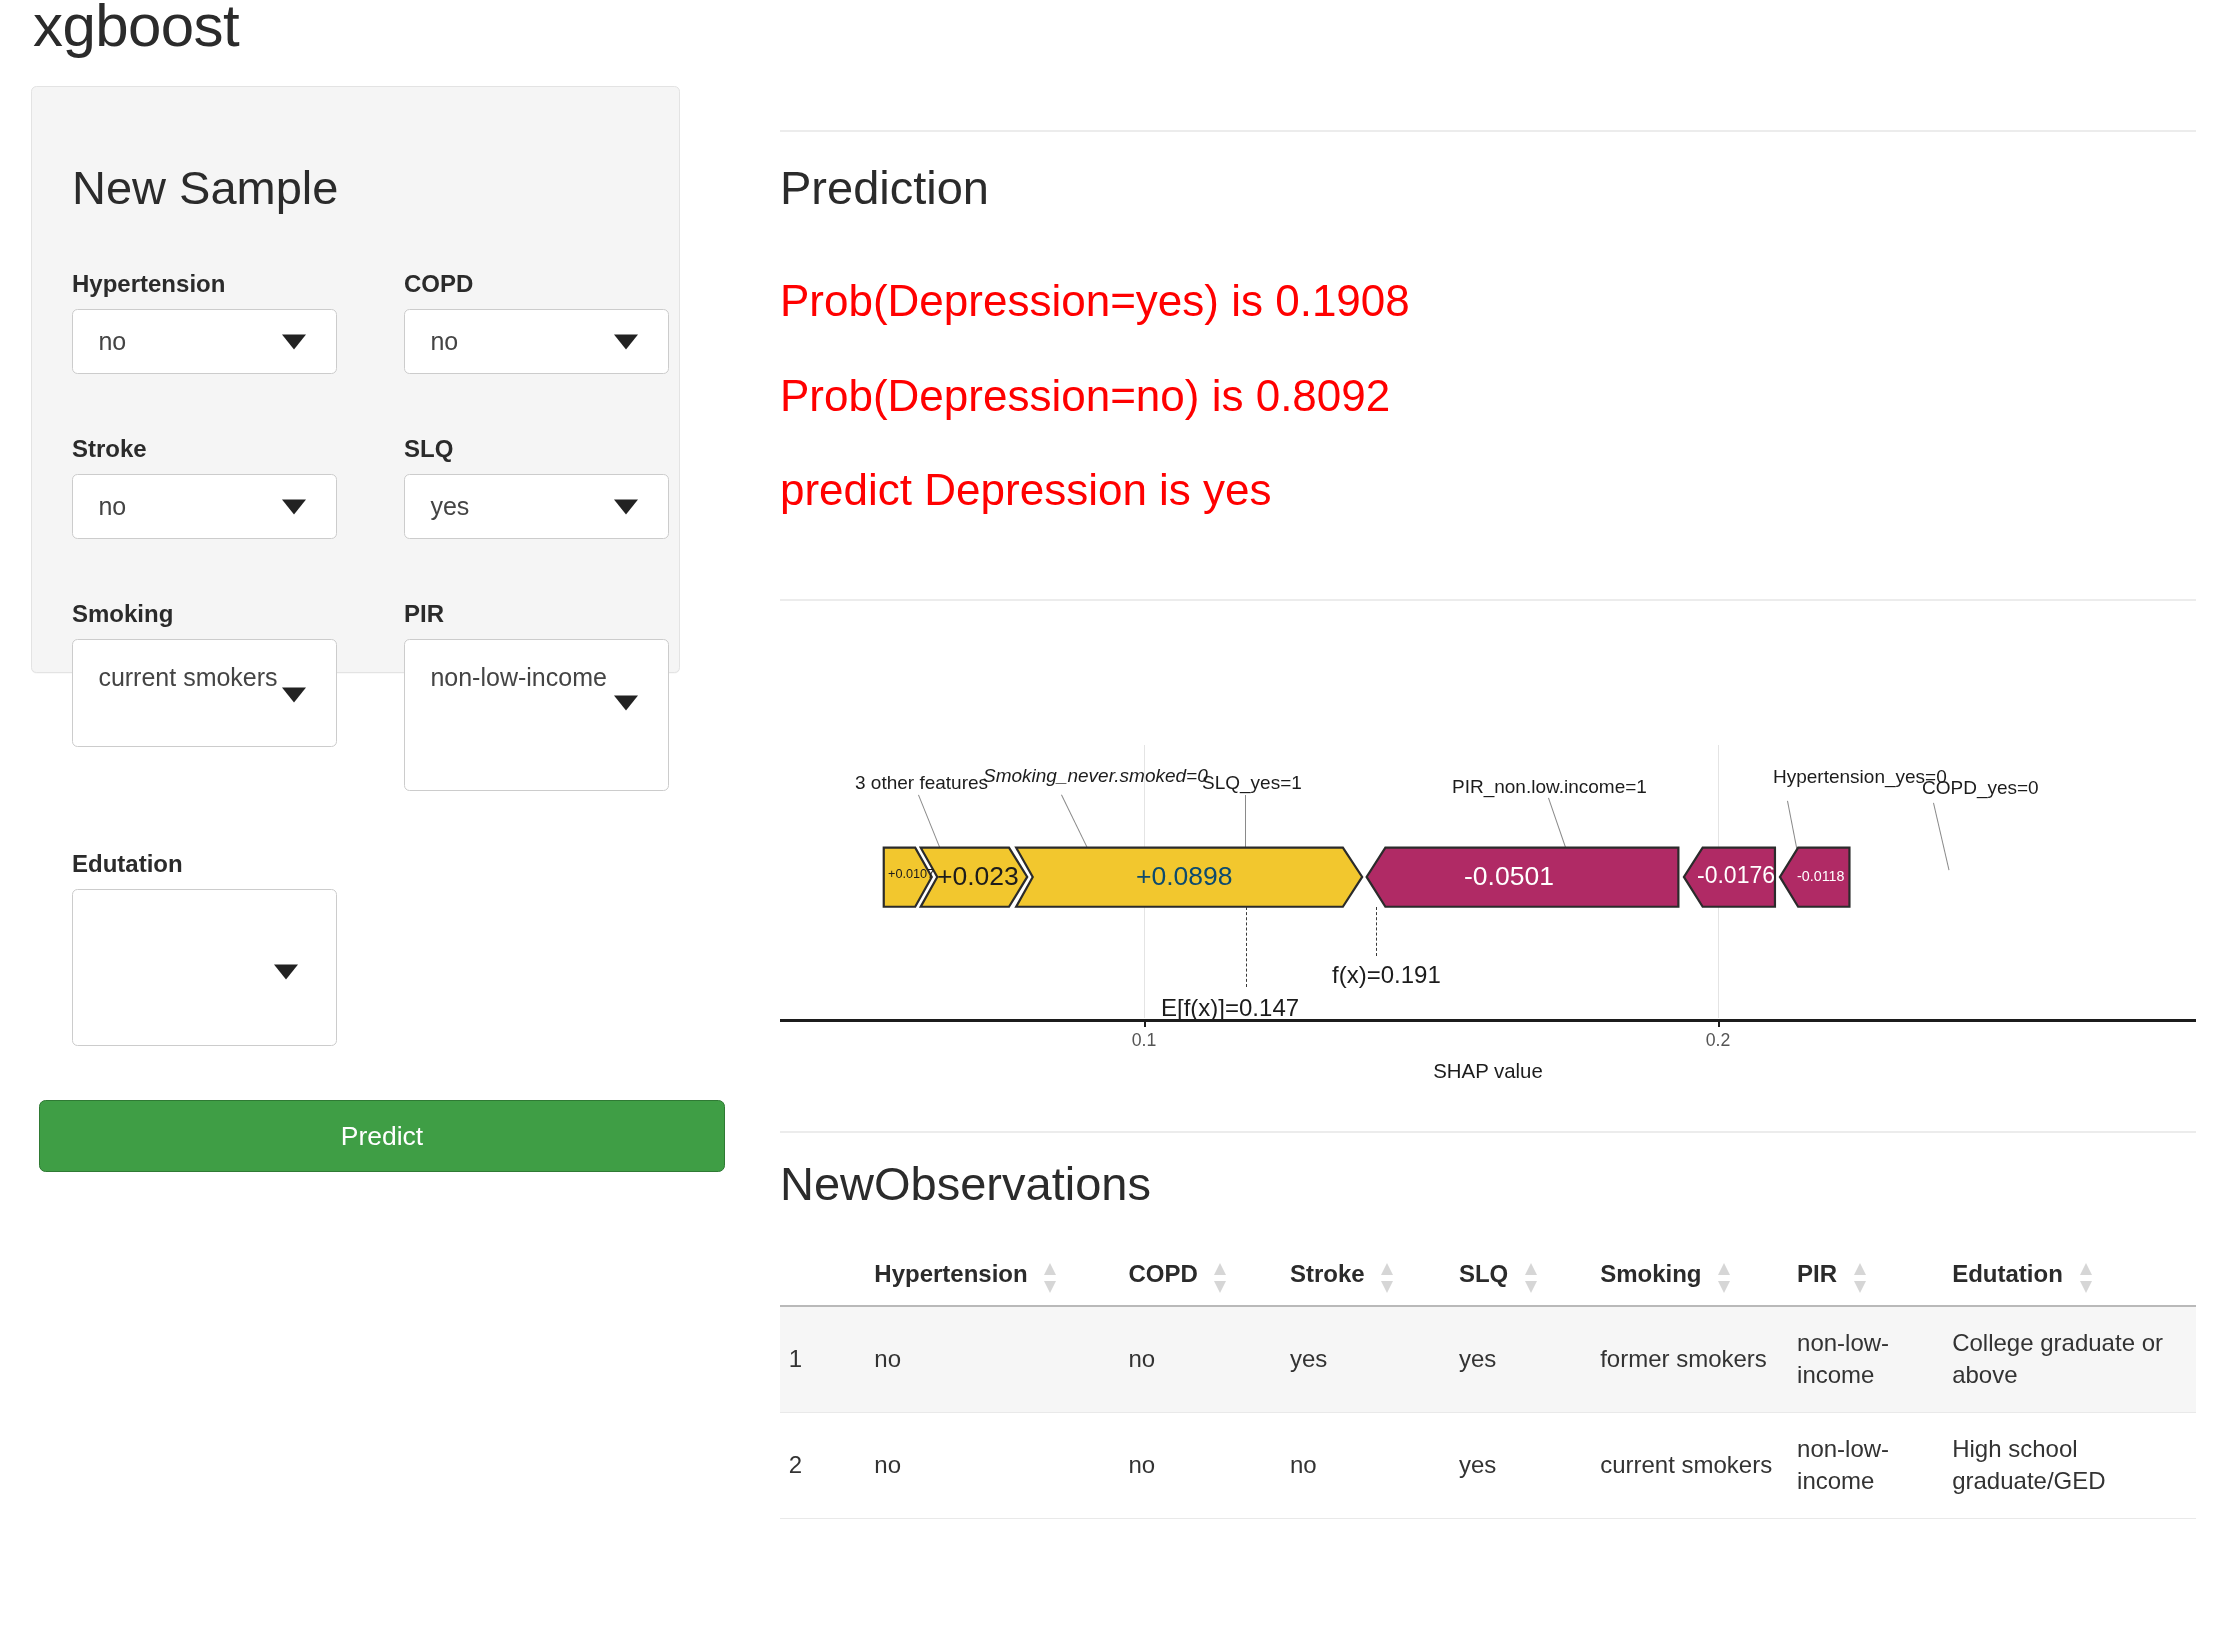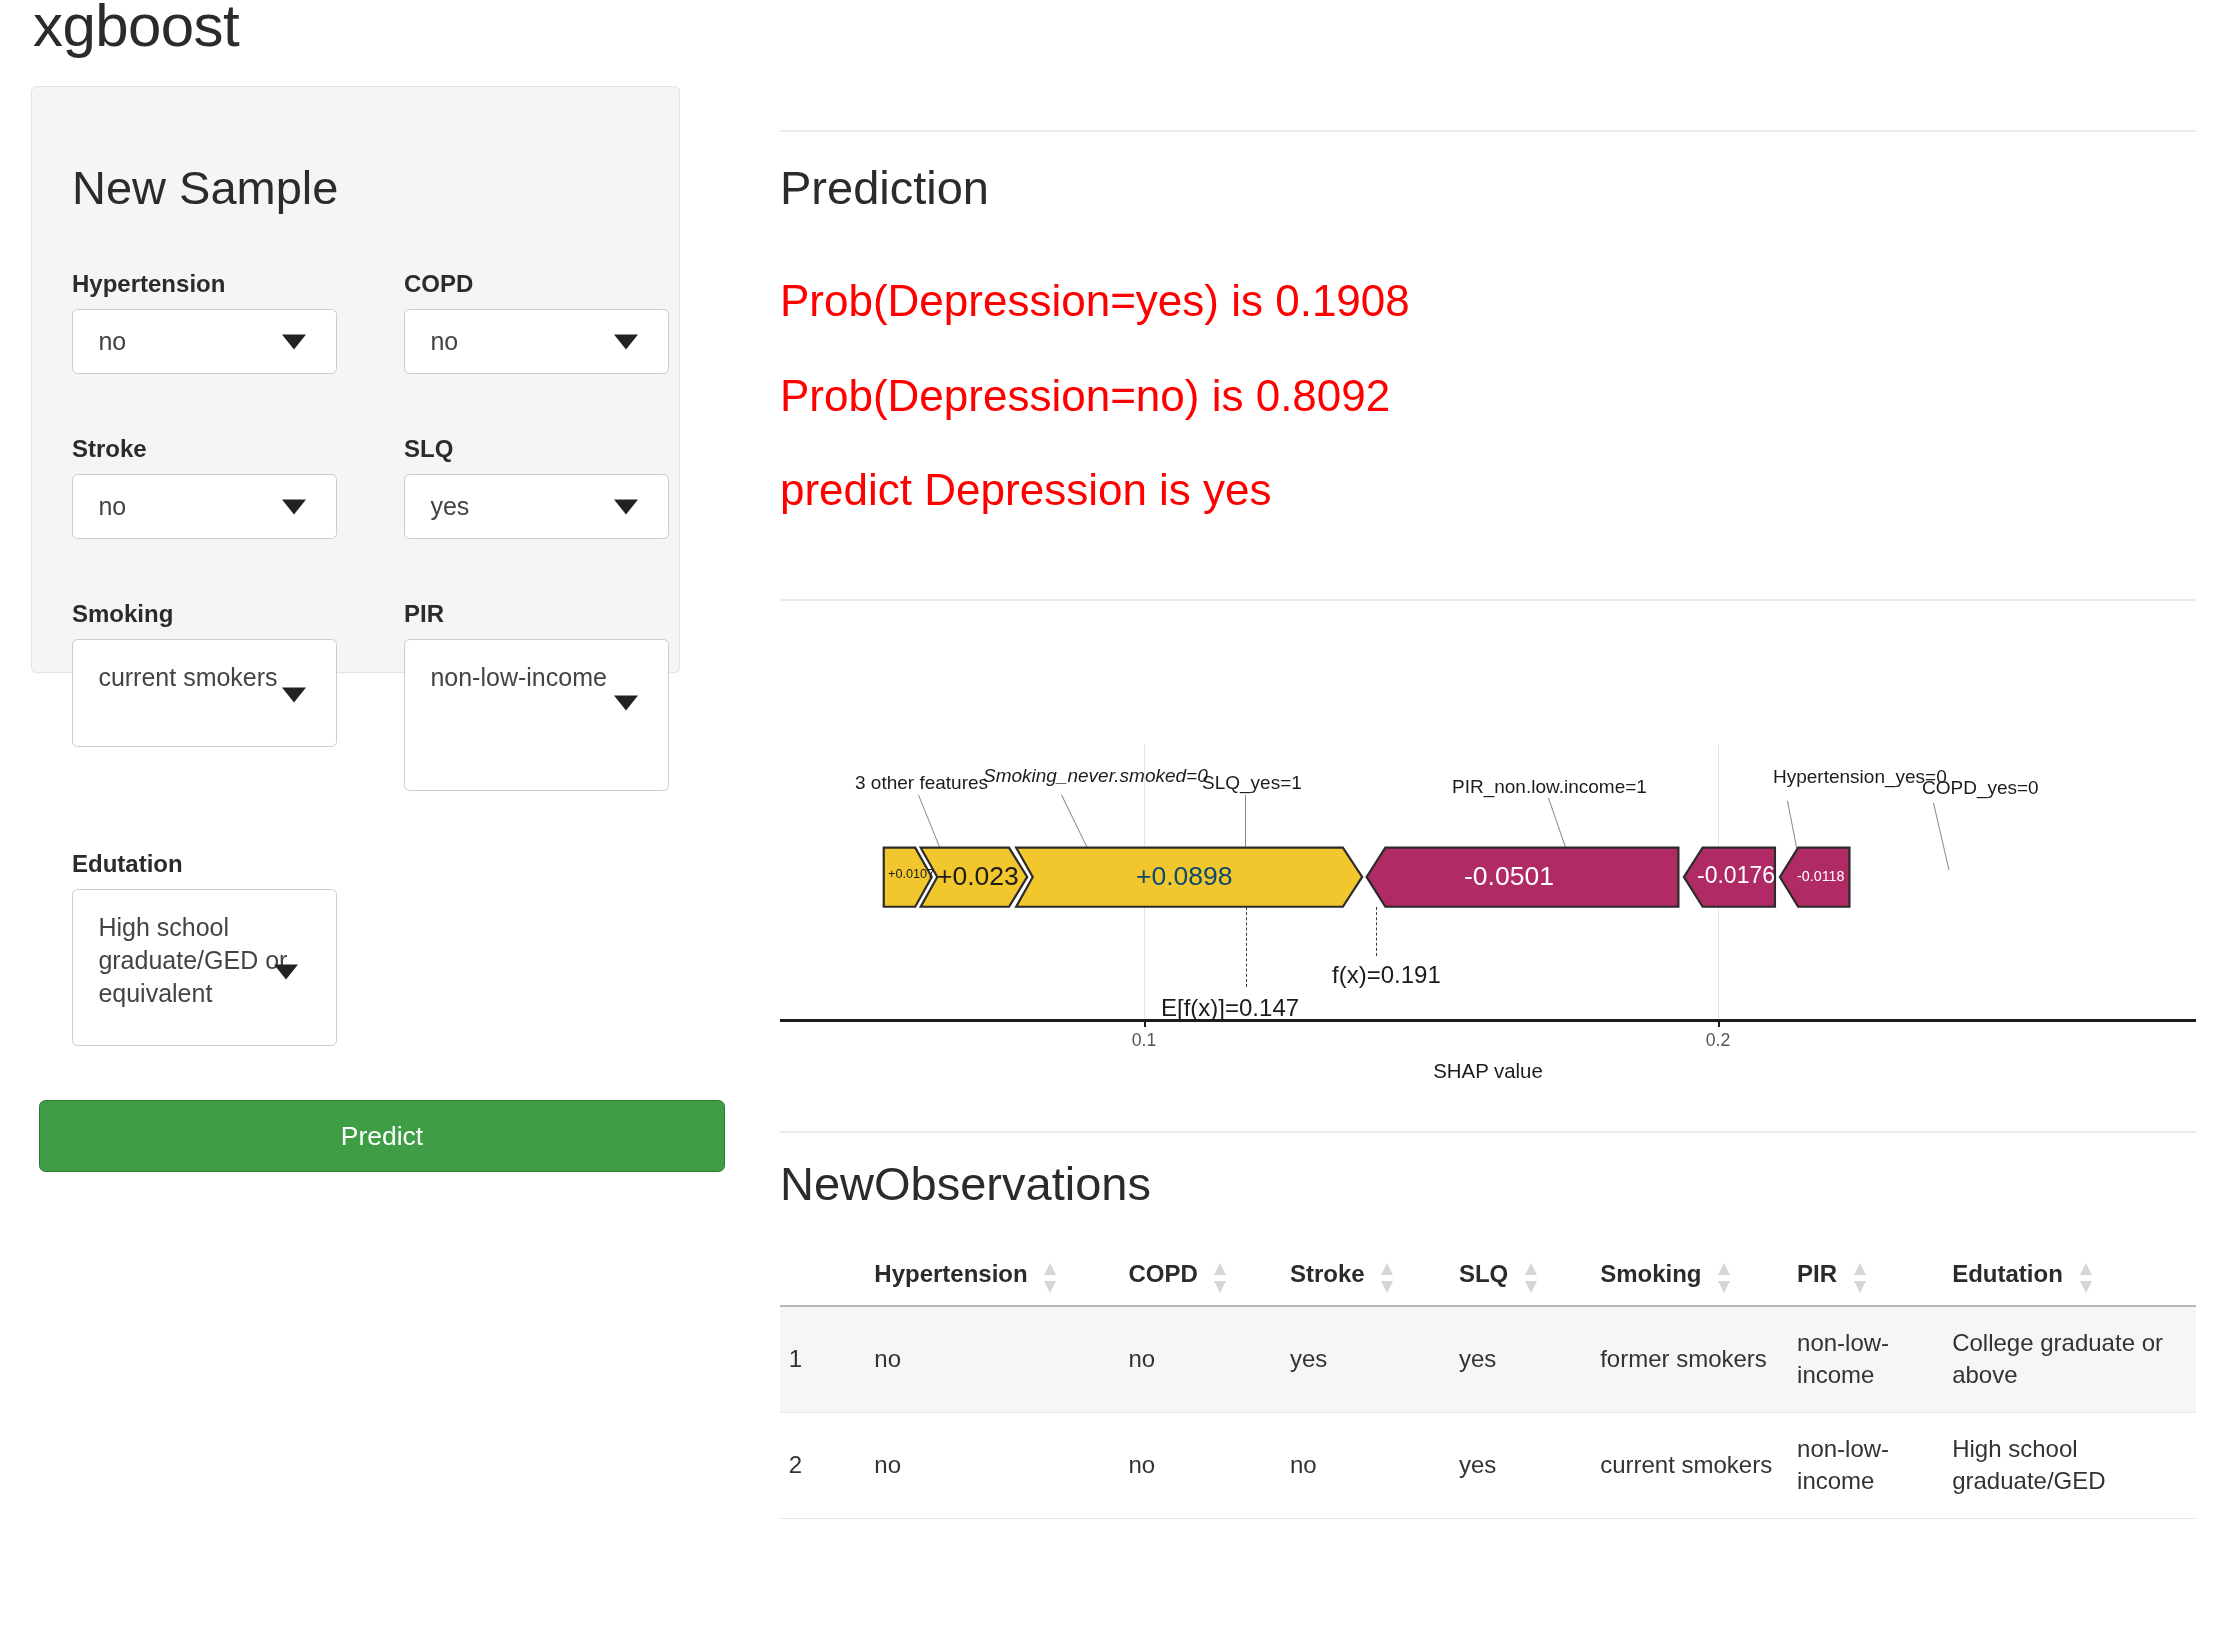--- a/index.html
+++ b/index.html
@@ -247,21 +247,20 @@
   <span class="field-label">PIR</span>
   <div class="select-box" style="height:152px; align-items:flex-start; padding-top:21px;">
     <span>non-low-income</span>
     <span class="caret mid" style="top:42%;"></span>
   </div>
 </div>
 
 <div class="field" style="left:72px; top:850px; width:265px;">
   <span class="field-label">Edutation</span>
   <div class="select-box" style="height:157px; align-items:flex-start; padding-top:21px; padding-right:25.4px;">
-    <span>High school graduate/GED or equivalent</span>
     <span class="caret" style="right:38px; top:53%;"></span>
   </div>
 </div>
 
 <div class="predict-btn">Predict</div>
 
 <div class="rule" style="top:130px;"></div>
 
 <div class="section-title" style="left:780px; top:160px;">Prediction</div>
 

